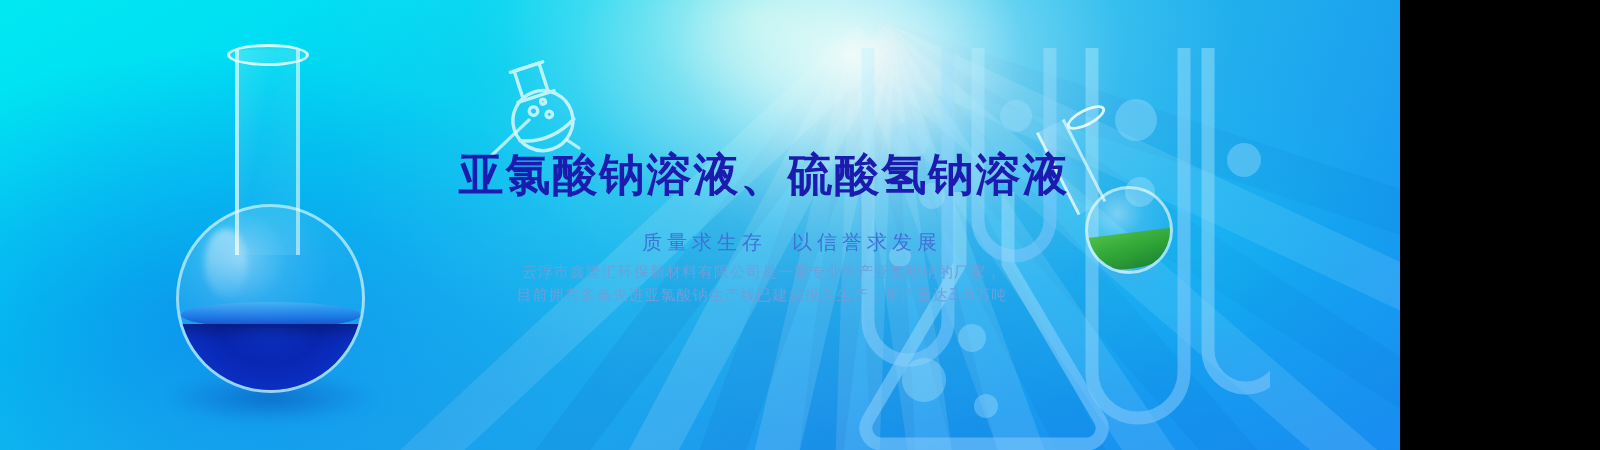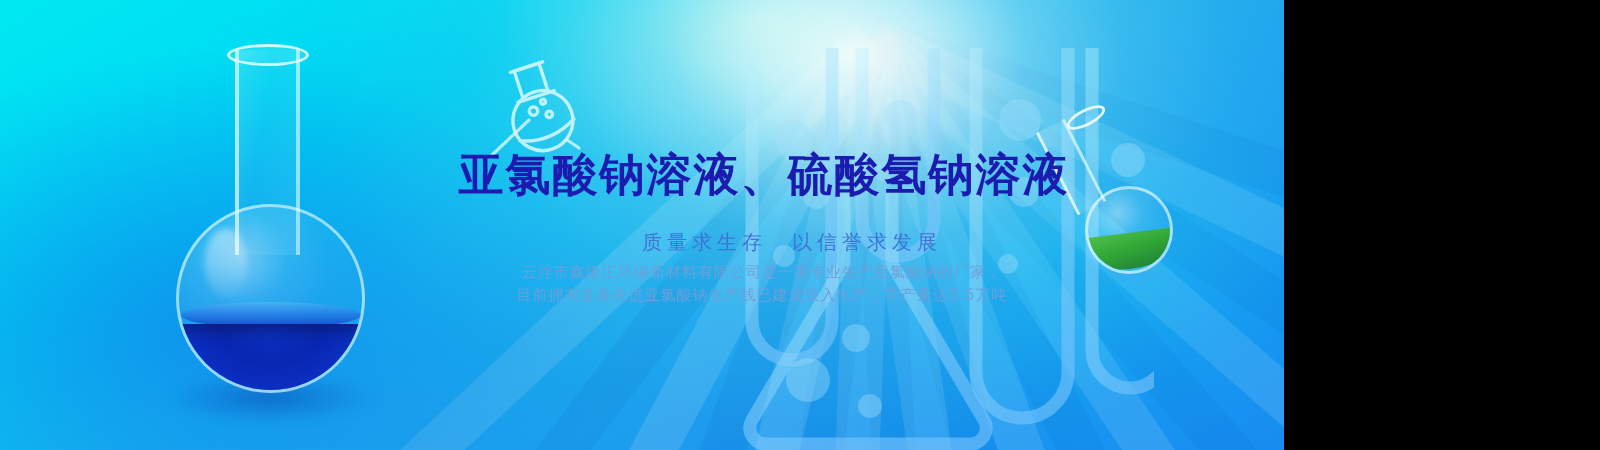--- a/index.html
+++ b/index.html
@@ -2,21 +2,21 @@
 <html><head>
 <meta charset="utf-8">
 <style>
   html, body {
     margin: 0;
     padding: 0;
     background: #000;
   }
   #banner {
     position: relative;
-    width: 1284px;
+    width: 1400px;
     height: 450px;
     overflow: hidden;
     font-family: "DejaVu Sans", "Liberation Sans", sans-serif;
     
     background:
       linear-gradient(150deg,
         #00e9f2 0%,
         #00dff3 14%,
         #00cdf0 28%,
         #12bdee 42%,

